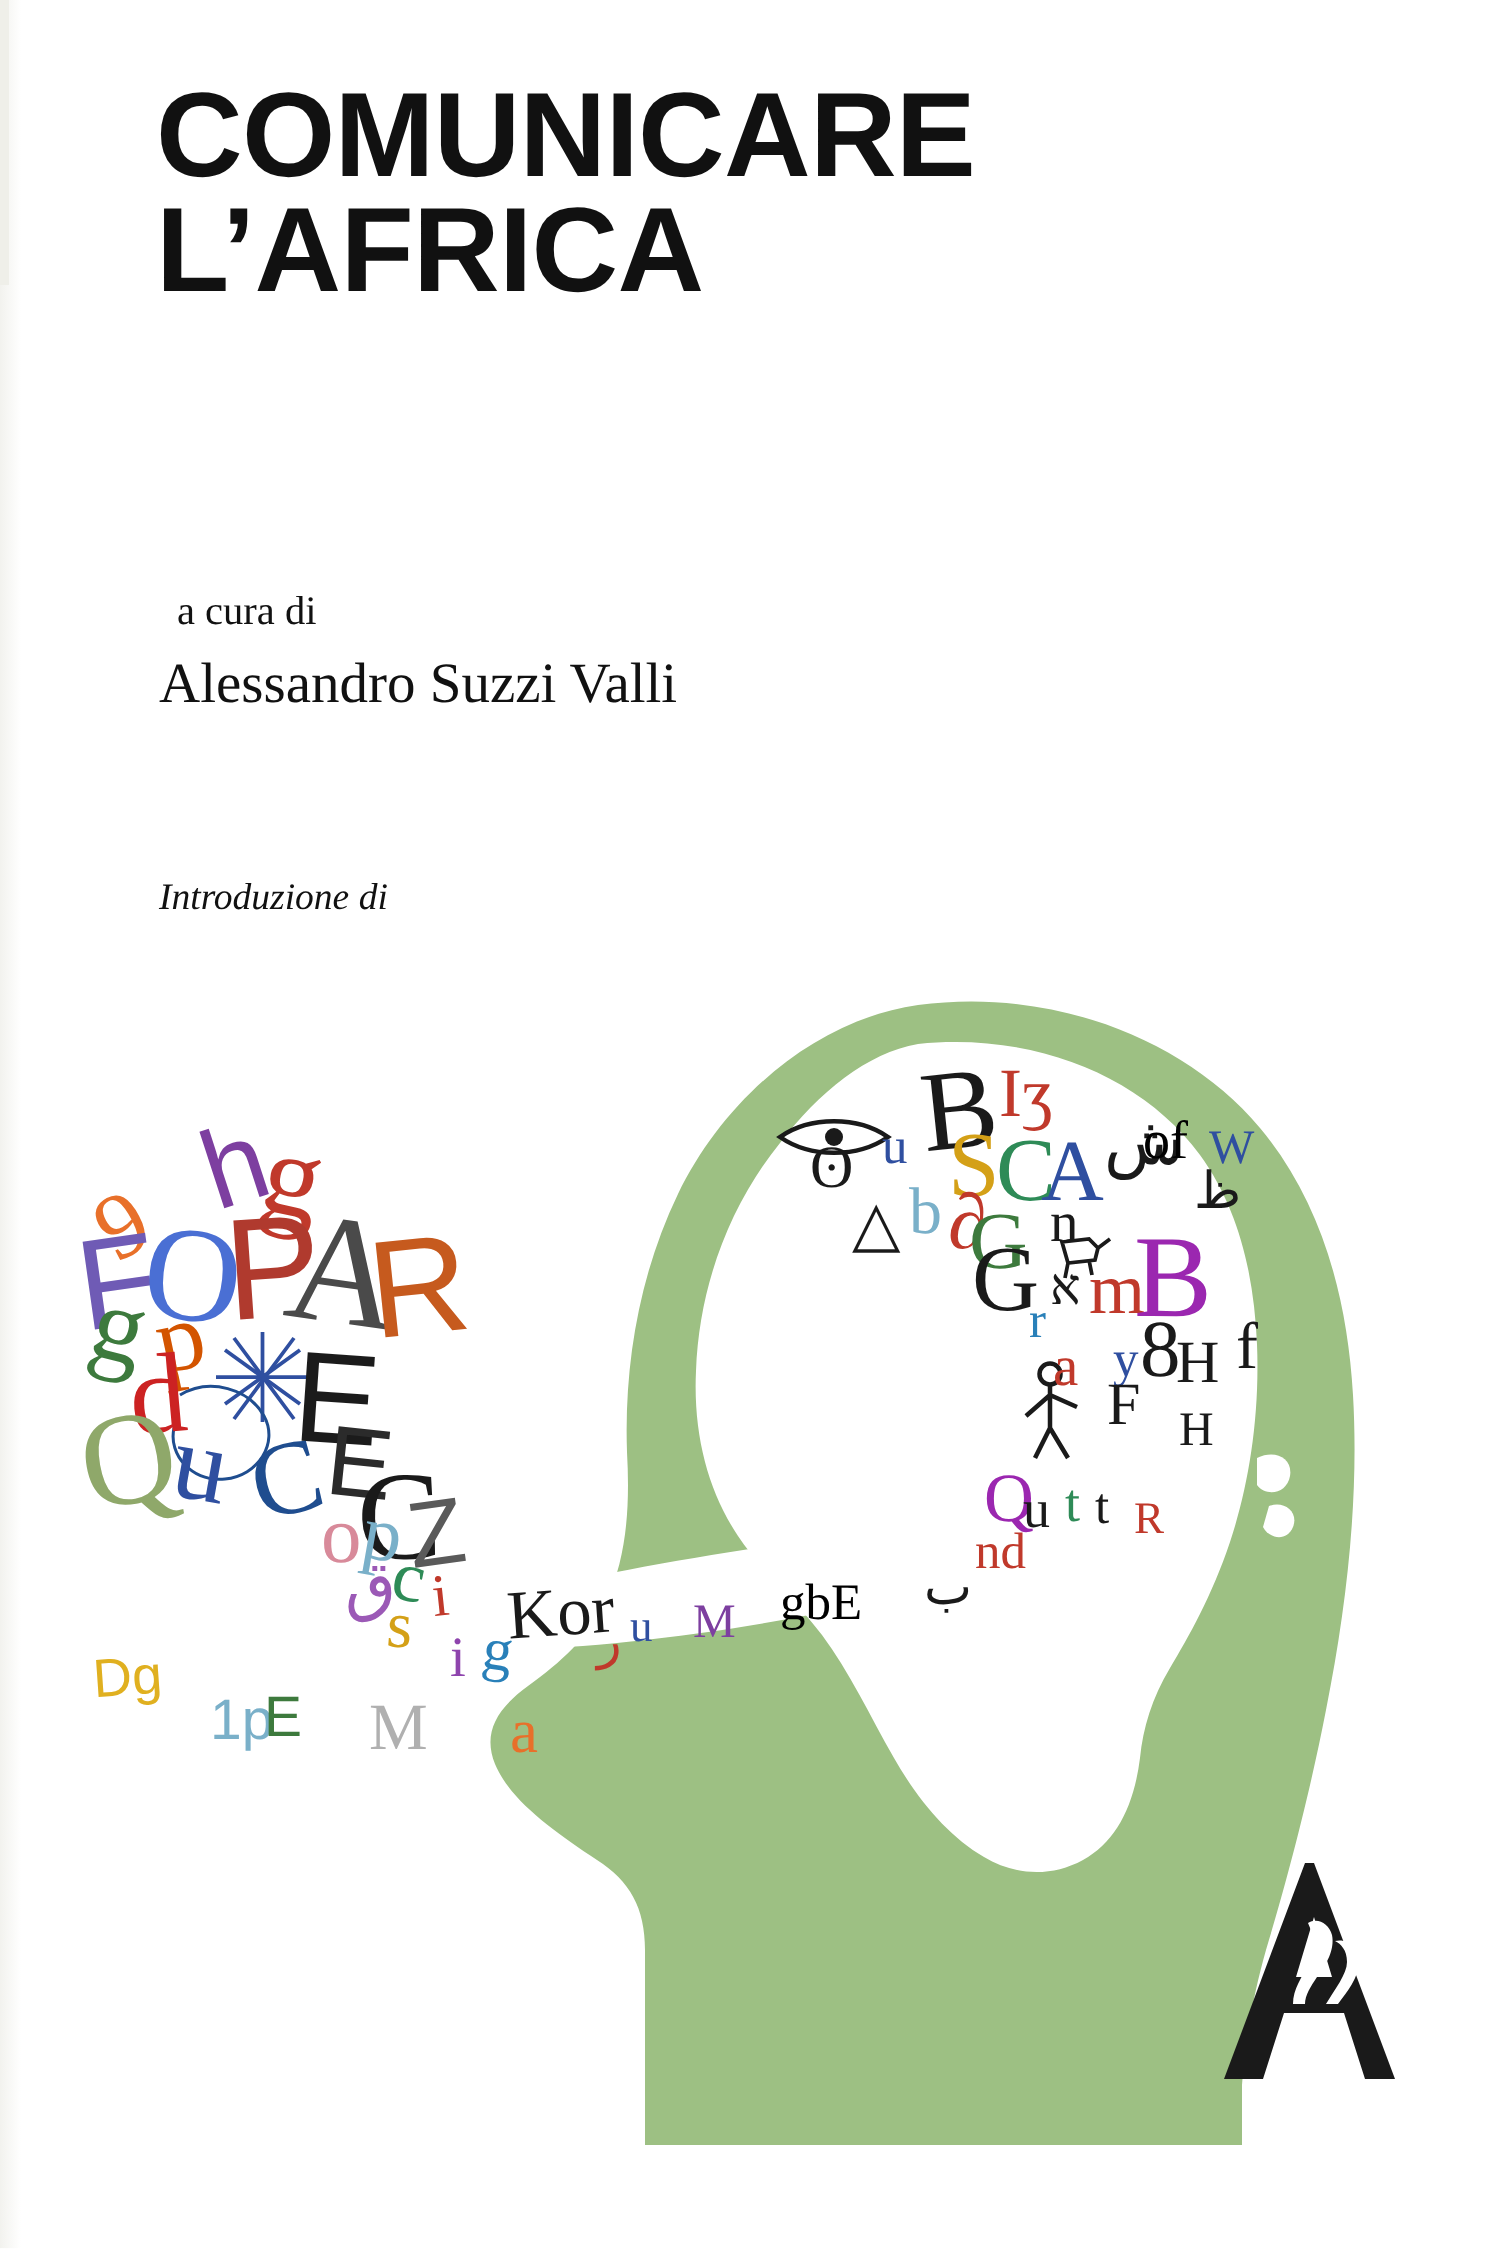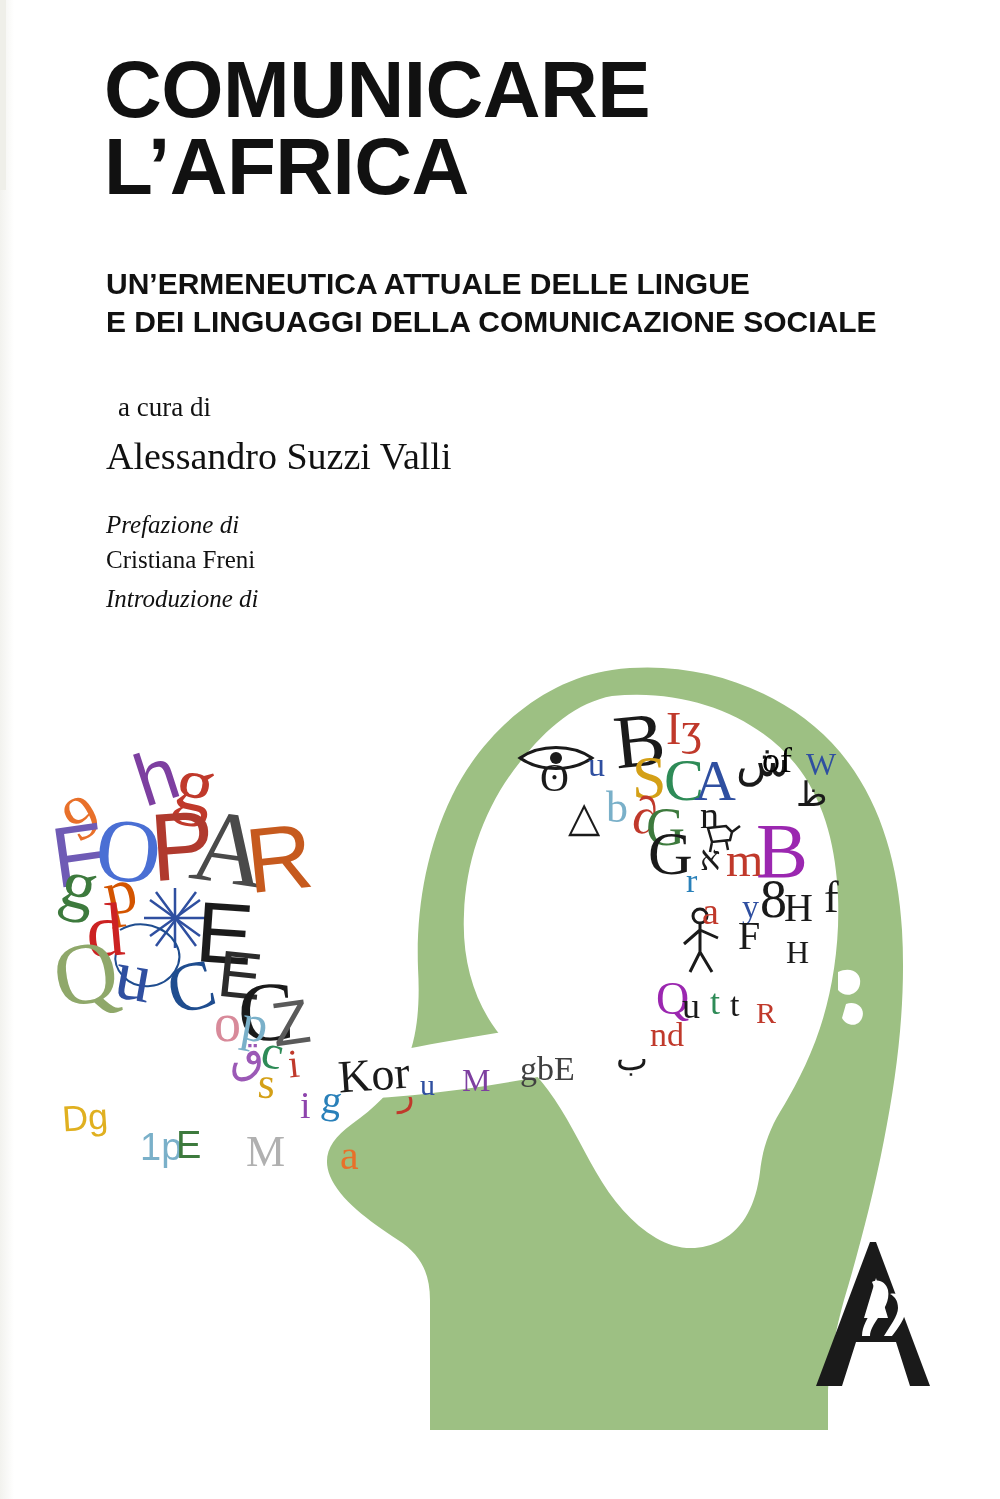--- a/index.html
+++ b/index.html
@@ -122,30 +122,24 @@
 <body>
 
 <div class="cover">
 
   <div class="edge-band"></div>
   <div class="edge-band2"></div>
 
   <div class="title">COMUNICARE
 L’AFRICA</div>
 
-  <div class="subtitle">UN’ERMENEUTICA ATTUALE DELLE LINGUE
-E DEI LINGUAGGI DELLA COMUNICAZIONE SOCIALE</div>
 
   <div class="curator-label">a cura di</div>
   <div class="curator-name">Alessandro Suzzi Valli</div>
 
-  <div class="credit" id="credit-0">
-    <span class="role">Prefazione di</span>
-    <span class="person">Cristiana Freni</span>
-  </div>
   <div class="credit" id="credit-1">
     <span class="role">Introduzione di</span>
   </div>
 
   <div class="illustration">
     <svg width="1000" height="830" viewBox="0 0 1000 830" xmlns="http://www.w3.org/2000/svg">
 
       <path d="M612,70
                C700,58 790,92 840,152
                C880,200 898,262 902,330
@@ -243,21 +237,21 @@
         <span class="letter" style="left: 176px; top: 526px; font-size: 38px; color: rgb(61, 122, 61); transform: rotate(0deg); font-family: &quot;Liberation Sans&quot;, sans-serif;">E</span>
         <span class="letter" style="left: 246px; top: 530px; font-size: 44px; color: rgb(176, 176, 176); transform: rotate(0deg);">M</span>
         <span class="letter" style="left: 340px; top: 534px; font-size: 42px; color: rgb(232, 112, 42); transform: rotate(0deg);">a</span>
       </div>
 
     <div id="mouth-layer">
         <span class="letter" style="left: 338px; top: 452px; font-size: 46px; color: rgb(26, 26, 26); transform: rotate(-4deg);">Kor</span>
         <span class="letter" style="left: 398px; top: 478px; font-size: 34px; color: rgb(192, 57, 43); transform: rotate(0deg);">ر</span>
         <span class="letter" style="left: 420px; top: 470px; font-size: 30px; color: rgb(47, 79, 160); transform: rotate(0deg);">u</span>
         <span class="letter" style="left: 462px; top: 464px; font-size: 32px; color: rgb(125, 63, 160); transform: rotate(0deg);">M</span>
-        <span class="letter" style="left: 520px; top: 452px; font-size: 34px; color: #404040; transform: rotate(0deg);">gbE</span>
+        <span class="letter" style="left: 520px; top: 452px; font-size: 34px; color: #000000; transform: rotate(0deg);">gbE</span>
         <span class="letter" style="left: 616px; top: 442px; font-size: 34px; color: rgb(26, 26, 26); transform: rotate(0deg);">ب</span>
         <span class="letter" style="left: 650px; top: 418px; font-size: 34px; color: rgb(192, 57, 43); transform: rotate(0deg);">nd</span>
       </div>
 
     <div id="brain-layer">
         <span class="letter" style="left: 588px; top: 148px; font-size: 34px; color: rgb(47, 79, 160); transform: rotate(0deg);">u</span>
         <span class="letter" style="left: 614px; top: 102px; font-size: 76px; color: rgb(26, 26, 26); transform: rotate(-6deg);">B</span>
         <span class="letter" style="left: 666px; top: 106px; font-size: 46px; color: rgb(192, 57, 43); transform: rotate(0deg);">Iʒ</span>
         <span class="letter" style="left: 540px; top: 158px; font-size: 40px; color: rgb(26, 26, 26); transform: rotate(0deg);">ʘ</span>
         <span class="letter" style="left: 632px; top: 146px; font-size: 62px; color: rgb(212, 160, 23); transform: rotate(0deg);">S</span>

